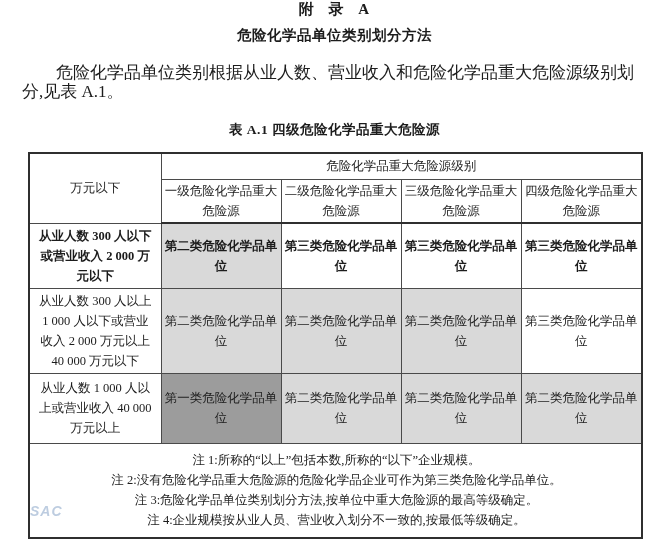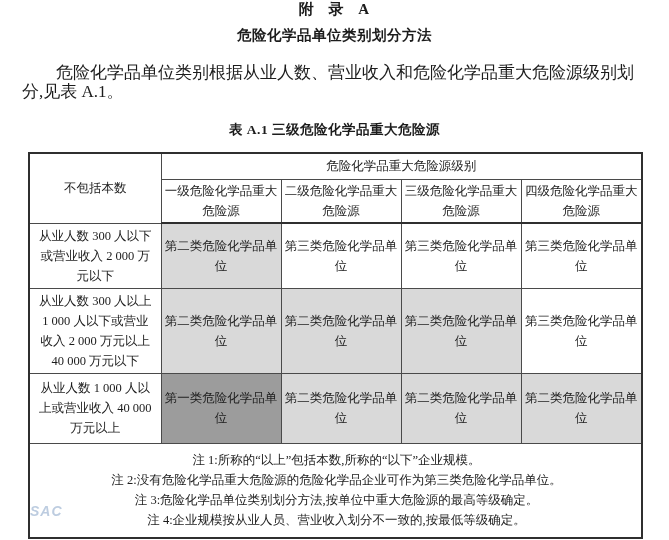--- a/index.html
+++ b/index.html
@@ -68,21 +68,21 @@
   table.main td {
     border: 1px solid var(--border);
     vertical-align: middle;
     font-size: 12.5px;
     line-height: 20px;
     text-align: center;
   }
   tr.hrow1 { height: 26px; }
   tr.hrow2 { height: 44px; }
   tr.hrow2 td { border-bottom: 2px solid var(--border-strong); padding: 0 2px; }
-  tr.drow1 { height: 63px; }
+  tr.drow1 { height: 63px; font-weight: bold; }
   tr.drow2 { height: 72px; }
   tr.drow3 { height: 70px; }
   td.scale-cell {
     text-align: left;
     padding: 2px 8px;
     line-height: 21px;
   }
   td.data-cell { padding: 0 2px; }
   td.shade-light { background: var(--cell-light); }
   td.shade-dark  { background: var(--cell-dark); }
@@ -111,33 +111,33 @@
 </head>
 <body>
 
 <div class="page">
 
   <div class="appendix-title">附 录 A</div>
   <div class="doc-subtitle">危险化学品单位类别划分方法</div>
 
   <p class="intro">危险化学品单位类别根据从业人数、营业收入和危险化学品重大危险源级别划分,见表 A.1。</p>
 
-  <div class="table-caption">表 A.1  三级危险化学品重大危险源</div>
+  <div class="table-caption">表 A.1  四级危险化学品重大危险源</div>
 
   <table class="main">
     <colgroup>
       <col style="width:132px">
       <col style="width:120px">
       <col style="width:120px">
       <col style="width:120px">
       <col style="width:121px">
     </colgroup>
     <tbody>
       <tr class="hrow1">
-        <td rowspan="2">不包括本数</td>
+        <td rowspan="2">万元以下</td>
         <td colspan="4">危险化学品重大危险源级别</td>
       </tr>
       <tr class="hrow2">
         <td>一级危险化学品重大危险源</td>
         <td>二级危险化学品重大危险源</td>
         <td>三级危险化学品重大危险源</td>
         <td>四级危险化学品重大危险源</td>
       </tr>
 
       <tr class="drow1">

